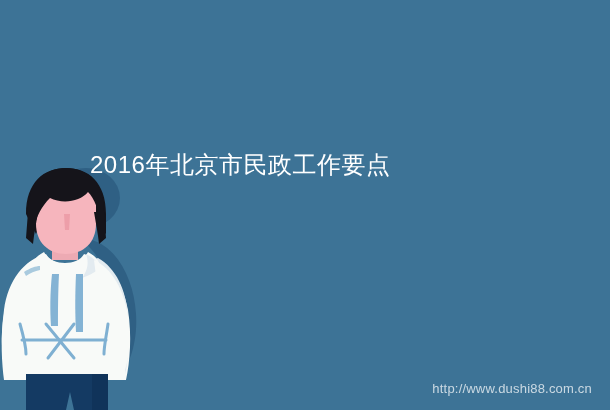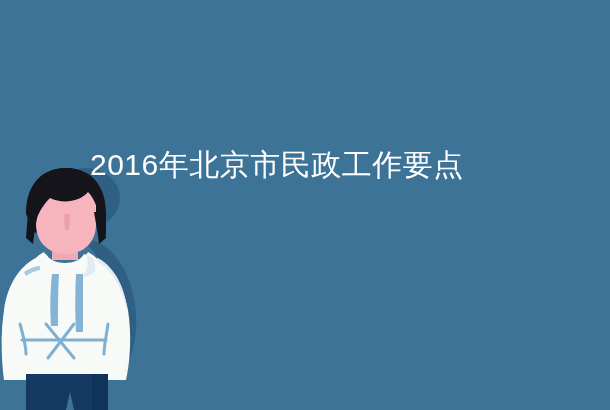--- a/index.html
+++ b/index.html
@@ -35,21 +35,21 @@
     height: 242px;
   }
 
   
   .title {
     position: absolute;
     left: 90px;
     top: 146px;
     width: 430px;
     color: #ffffff;
-    font-size: 30px;
+    font-size: 24px;
     font-weight: 400;
     line-height: 38px;
     letter-spacing: 0.5px;
     white-space: nowrap;
   }
 
   
   .watermark {
     position: absolute;
     right: 18px;
@@ -141,14 +141,15 @@
       <g>
         <path d="M26 206 L108 206 L108 242 L74 242 L70 224 L66 242 L26 242 Z" fill="#143a63"></path>
         <path d="M92 206 L108 206 L108 242 L92 242 Z" fill="#10335a"></path>
       </g>
 
     </svg>
   </div>
 
   <div class="title">2016年北京市民政工作要点</div>
 
+  <div class="watermark">http://www.dushi88.com.cn</div>
 
 </div>
 
 </body></html>

